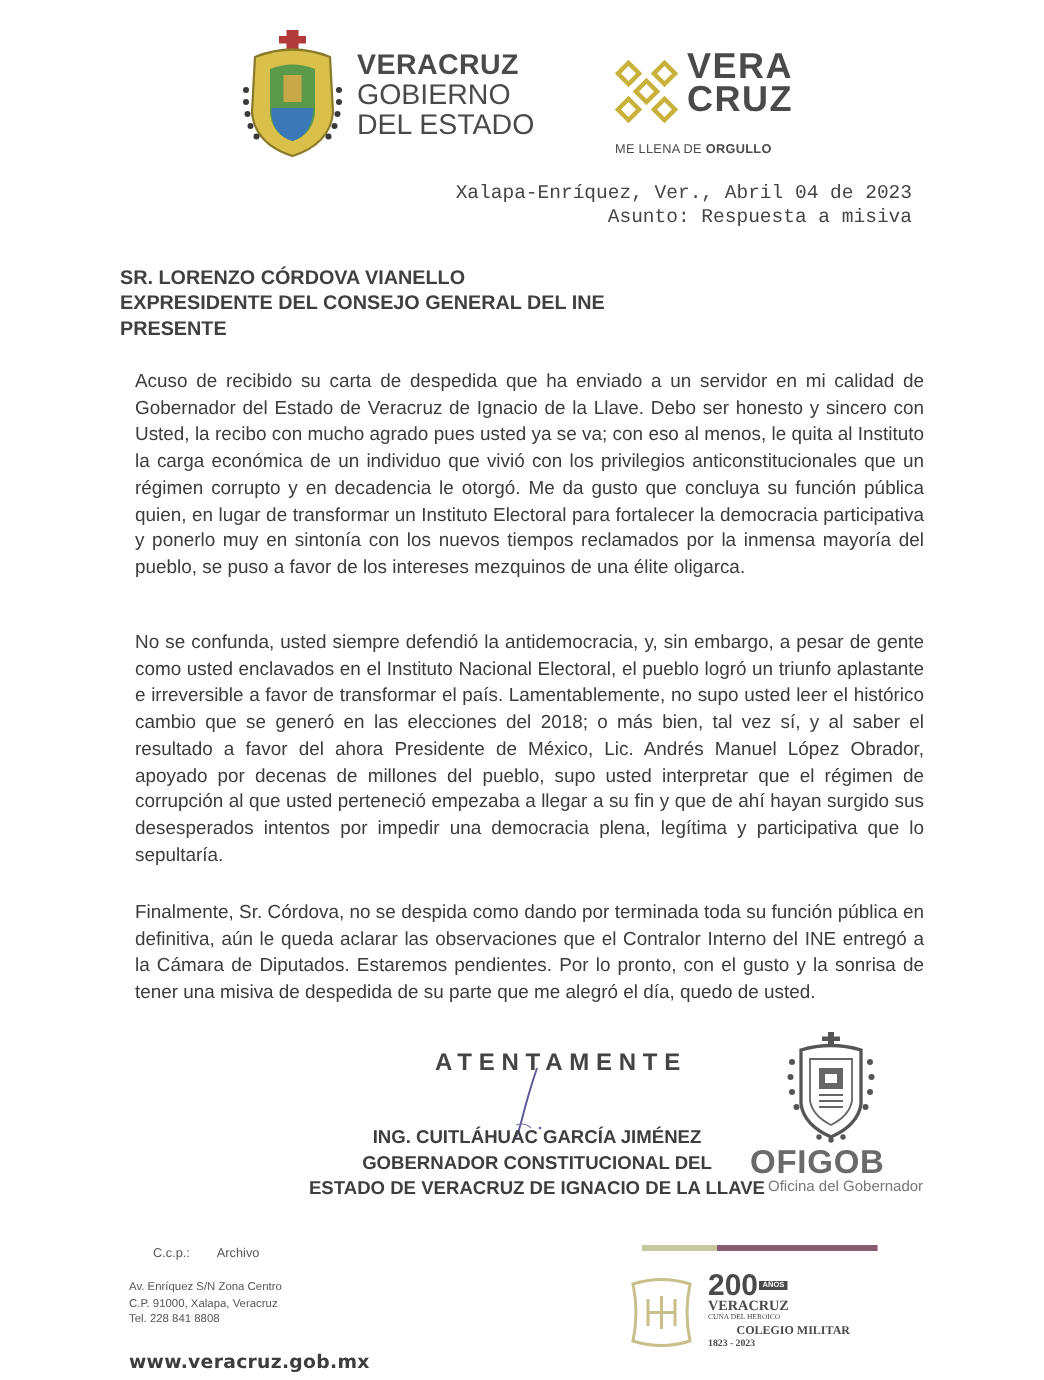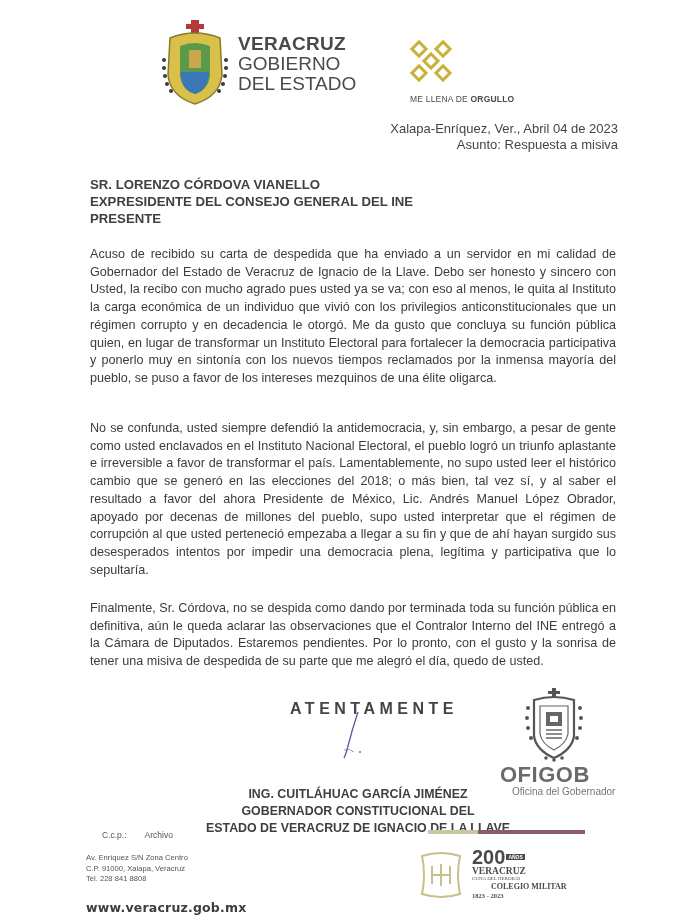--- a/index.html
+++ b/index.html
@@ -13,36 +13,36 @@
     .gov-title .l2, .gov-title .l3 { font-family: "Liberation Sans", sans-serif; font-size: 19px; display:block; }
 
     .brand { position: absolute; left: 410px; top: 34px; width: 130px; height: 72px; }
     .brand-pattern { position: absolute; left: 0; top: 6px; width: 42px; height: 42px; }
     .brand-word { position: absolute; left: 48px; top: 0; font-family: "Liberation Sans", sans-serif; font-weight: bold; font-size: 24px; line-height: 22px; color: #4a4a4a; letter-spacing: 1px; }
     .brand-word span { display: block; }
     .brand-tag { position: absolute; left: 0; top: 60px; font-family: "Liberation Sans", sans-serif; font-size: 8.5px; color: #4a4a4a; letter-spacing: 0.2px; white-space: nowrap; }
     .brand-tag b { font-weight: bold; }
 
     
-    .meta { position: absolute; right: 78px; top: 121px; text-align: right; font-family: Liberation Sans, sans-serif; font-size: 13px; line-height: 16px; color: #444; }
+    .meta { position: absolute; right: 88px; top: 121px; text-align: right; font-family: Liberation Mono, monospace; font-size: 13px; line-height: 16px; color: #444; }
 
     
-    .addressee { position: absolute; left: 90px; top: 176px; font-family: "Liberation Sans", sans-serif; font-weight: bold; font-size: 13.2px; line-height: 17px; color: #404040; }
+    .addressee { position: absolute; left: 80px; top: 176px; font-family: "Liberation Sans", sans-serif; font-weight: bold; font-size: 13.2px; line-height: 17px; color: #404040; }
     .addressee span { display: block; }
 
     
     .body-text { position: absolute; left: 90px; width: 526px; font-family: "Liberation Sans", sans-serif; font-size: 12.6px; line-height: 17.7px; color: #3c3c3c; text-align: justify; }
     .p1 { top: 246px; }
     .p2 { top: 420px; }
     .p3 { top: 600px; }
 
     
     .atentamente { position: absolute; left: 290px; top: 700px; font-family: "Liberation Sans", sans-serif; font-weight: bold; font-size: 16px; letter-spacing: 4.5px; color: #444; }
     .signature-mark { position: absolute; left: 330px; top: 710px; width: 40px; height: 50px; }
-    .signer { position: absolute; left: 198px; top: 786px; width: 320px; text-align: center; font-family: "Liberation Sans", sans-serif; font-weight: bold; font-size: 12.4px; line-height: 17px; color: #3e3e3e; }
+    .signer { position: absolute; left: 198px; top: 750px; width: 320px; text-align: center; font-family: "Liberation Sans", sans-serif; font-weight: bold; font-size: 12.4px; line-height: 17px; color: #3e3e3e; }
     .signer span { display: block; white-space: nowrap; }
 
     .seal { position: absolute; left: 524px; top: 688px; width: 60px; height: 74px; }
     .ofigob { position: absolute; left: 500px; top: 762px; font-family: "Liberation Sans", sans-serif; font-weight: bold; font-size: 22px; letter-spacing: 0.5px; color: #6a6a6a; }
     .ofigob-sub { position: absolute; left: 512px; top: 786px; font-family: Liberation Sans, sans-serif; font-size: 10px; color: #777; white-space: nowrap; }
 
     
     .ccp { position: absolute; left: 102px; top: 830px; font-family: "Liberation Sans", sans-serif; font-size: 8.5px; color: #555; }
     .ccp .val { margin-left: 18px; }
     .address { position: absolute; left: 86px; top: 853px; font-family: Liberation Sans, sans-serif; font-size: 7.6px; line-height: 10.5px; color: #555; }
@@ -95,20 +95,24 @@
   <div class="brand">
     <svg class="brand-pattern" viewBox="0 0 42 42">
       <g fill="none" stroke="#c8b23c" stroke-width="3">
         <rect x="4" y="4" width="10" height="10" transform="rotate(45 9 9)"></rect>
         <rect x="28" y="4" width="10" height="10" transform="rotate(45 33 9)"></rect>
         <rect x="4" y="28" width="10" height="10" transform="rotate(45 9 33)"></rect>
         <rect x="28" y="28" width="10" height="10" transform="rotate(45 33 33)"></rect>
         <rect x="16" y="16" width="10" height="10" transform="rotate(45 21 21)"></rect>
       </g>
     </svg>
+    <div class="brand-word">
+      <span>VERA</span>
+      <span>CRUZ</span>
+    </div>
     <div class="brand-tag">
       <span>ME LLENA DE </span><b>ORGULLO</b>
     </div>
   </div>
 </div>
 
 <div class="meta">
   <div>Xalapa-Enríquez, Ver., Abril 04 de 2023</div>
   <div>Asunto: Respuesta a misiva</div>
 </div>

